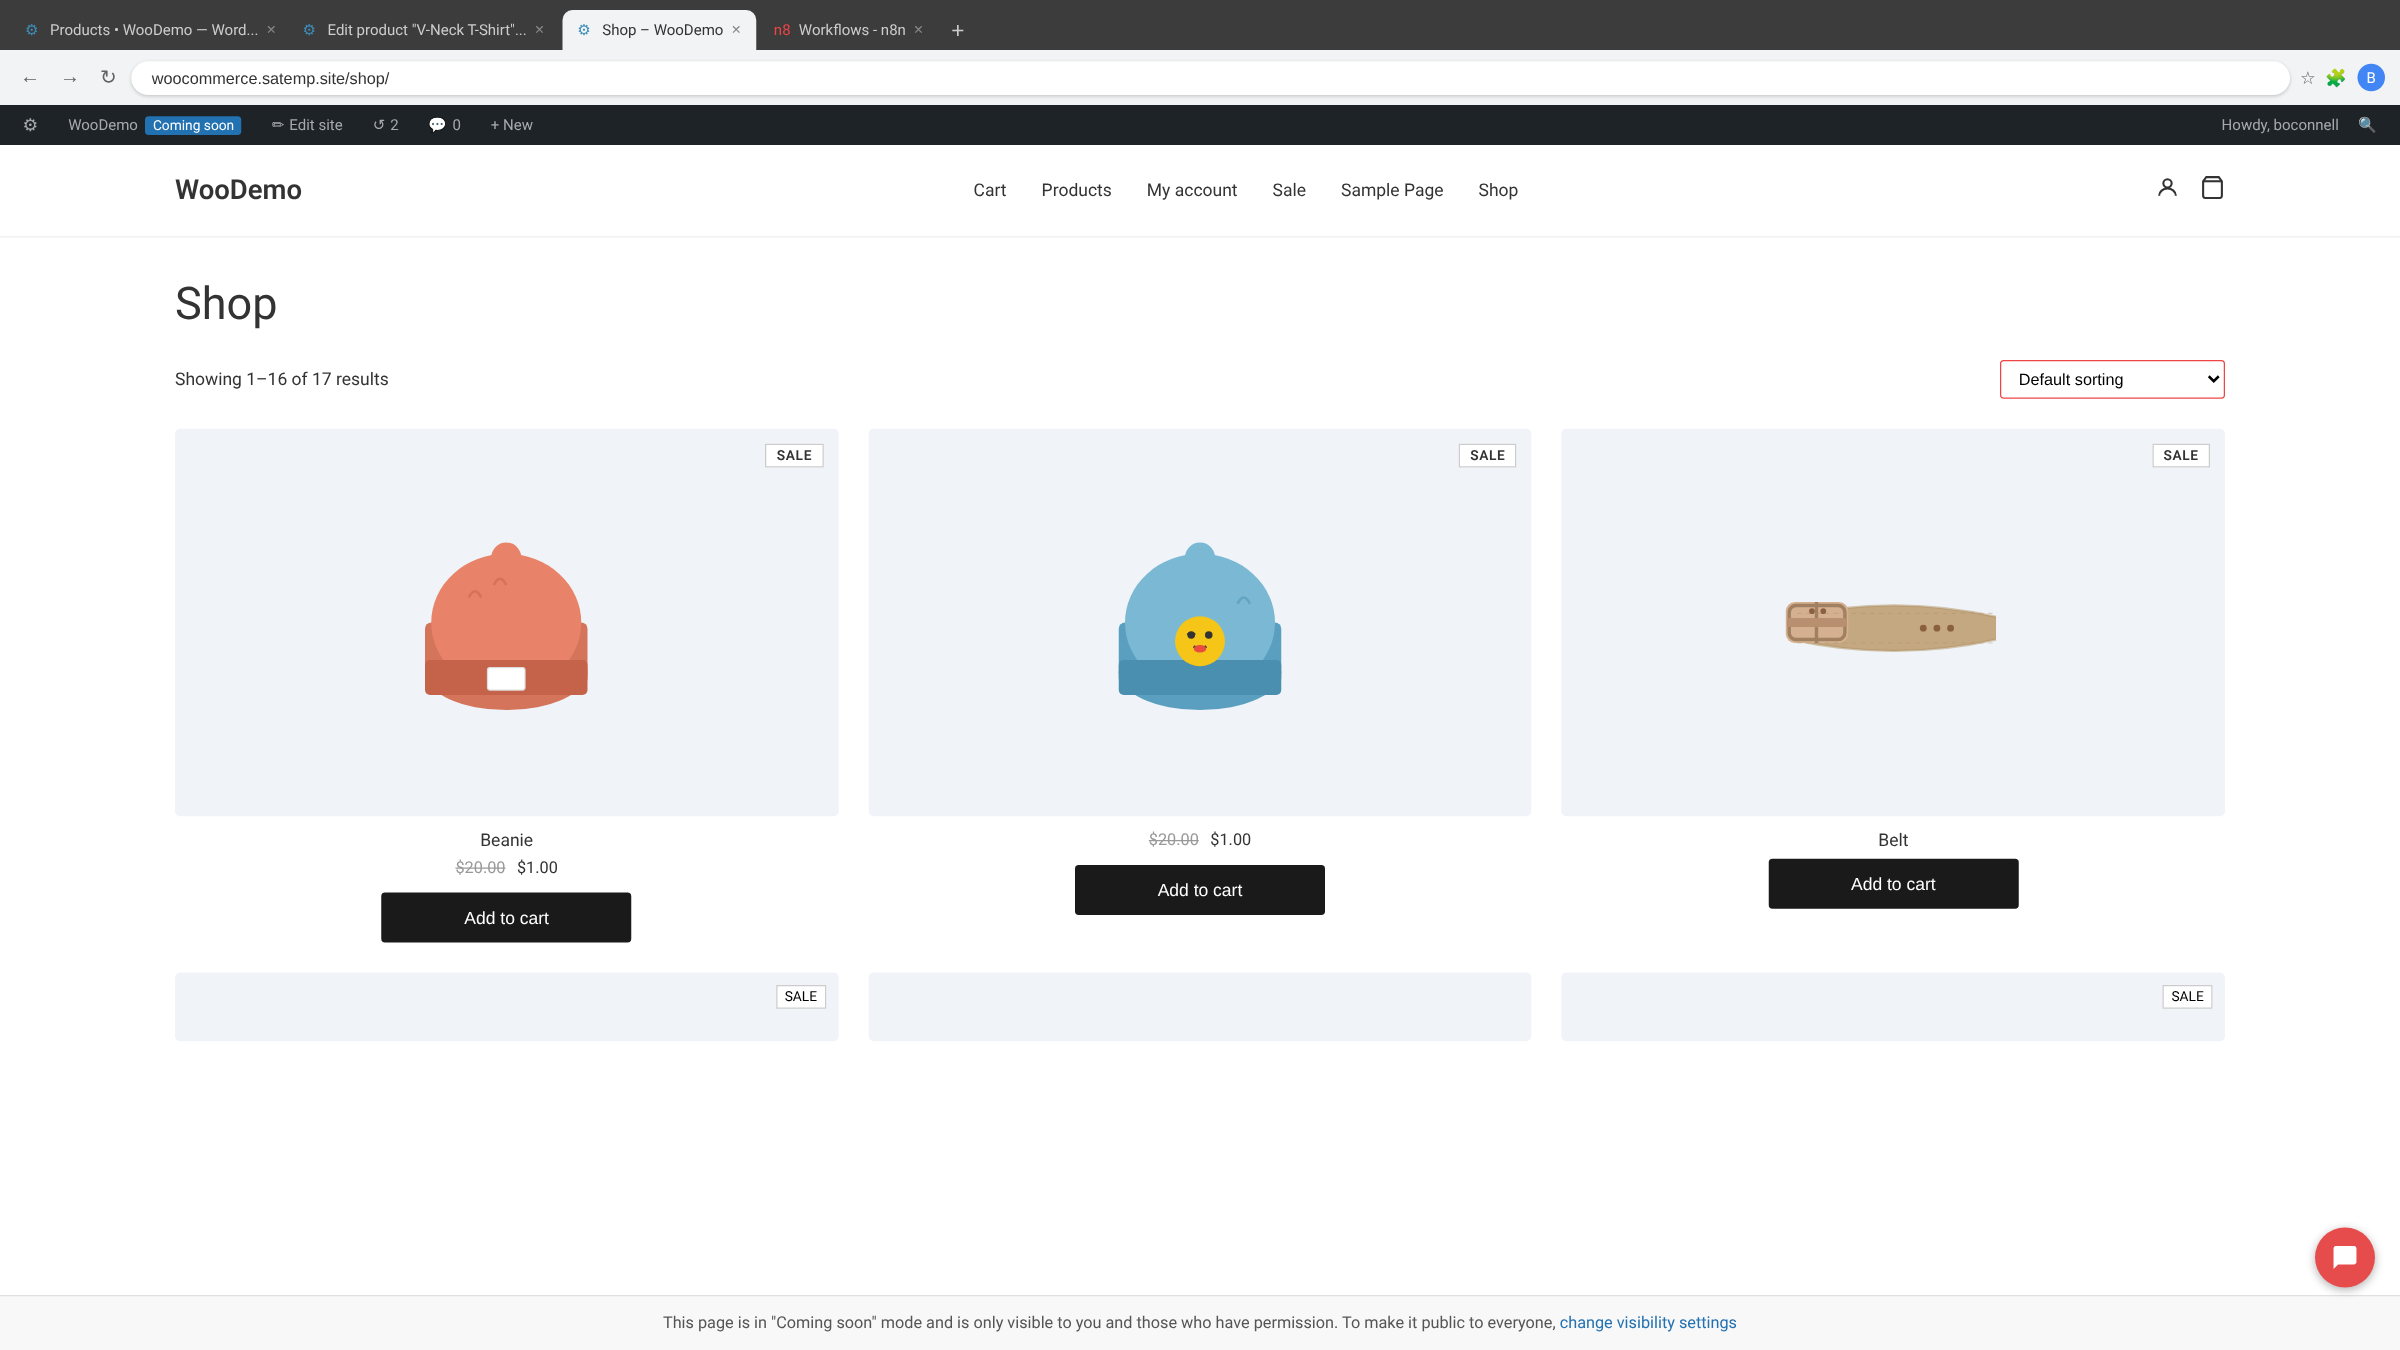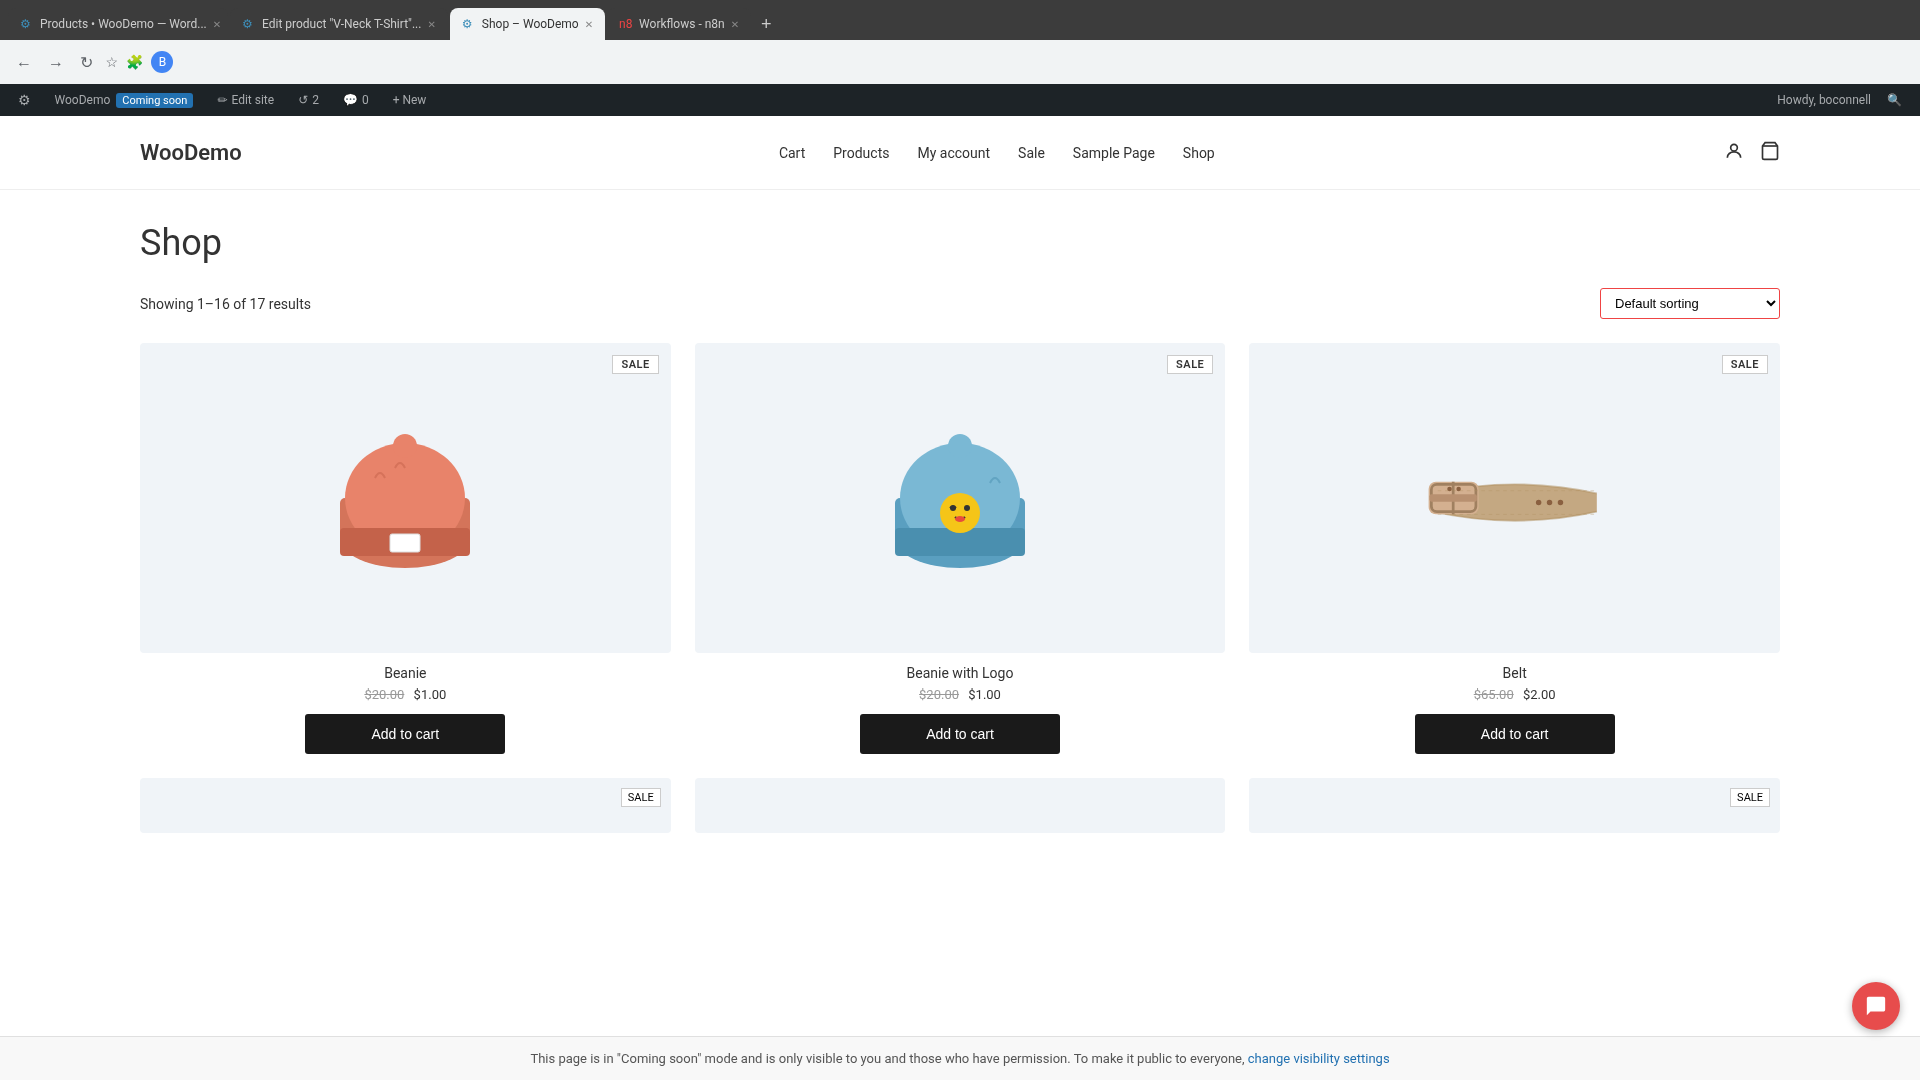--- a/index.html
+++ b/index.html
@@ -93,20 +93,21 @@
       <span>Workflows - n8n</span>
       <span class="tab-close">✕</span>
     </div>
     <button class="tab-new">+</button>
   </div>
 
   <div class="address-bar">
     <button class="nav-btn">←</button>
     <button class="nav-btn">→</button>
     <button class="nav-btn">↻</button>
+    <input class="address-input" type="text" value="woocommerce.satemp.site/shop/" style="">
     <div class="browser-actions">
       <span style="cursor:pointer;">☆</span>
       <span style="cursor:pointer;">🧩</span>
       <span style="cursor:pointer; background:#4285f4; color:white; border-radius:50%; width:22px; height:22px; display:flex; align-items:center; justify-content:center; font-size:12px;">B</span>
     </div>
   </div>
 </div>
 
 <div class="wp-admin-bar">
   <div class="wp-logo wp-bar-item">
@@ -232,21 +233,20 @@
           <circle cx="107" cy="110" r="3" fill="#333"></circle>
 
           <path d="M90 110 Q93 107 96 110" stroke="#333" stroke-width="2" fill="none"></path>
 
           <path d="M95 119 Q100 124 105 119" stroke="#333" stroke-width="2" fill="none"></path>
           <ellipse cx="100" cy="121" rx="5" ry="3" fill="#e74c3c"></ellipse>
 
           <path d="M130 85 Q135 75 140 85" stroke="#4a8faf" stroke-width="2" fill="none" opacity="0.5"></path>
         </svg>
       </div>
-      <div class="product-name">Beanie with Logo</div>
       <div class="product-price">
         <span class="price-original">$20.00</span>
         <span class="price-sale">$1.00</span>
       </div>
       <button class="add-to-cart-btn">Add to cart</button>
     </div>
 
     <div class="product-card">
       <div class="product-image-wrap">
         <span class="sale-badge">SALE</span>
@@ -271,24 +271,20 @@
           <rect x="16" y="76" width="52" height="8" rx="2" fill="#b89070"></rect>
 
           <circle cx="38" cy="70" r="2.5" fill="#8a6040"></circle>
           <circle cx="48" cy="70" r="2.5" fill="#8a6040"></circle>
 
           <path d="M25 72 L200 72" stroke="#b09060" stroke-width="1" stroke-dasharray="4,4" opacity="0.4"></path>
           <path d="M25 98 L200 98" stroke="#b09060" stroke-width="1" stroke-dasharray="4,4" opacity="0.4"></path>
         </svg>
       </div>
       <div class="product-name">Belt</div>
-      <div class="product-price">
-        <span class="price-original">$65.00</span>
-        <span class="price-sale">$2.00</span>
-      </div>
       <button class="add-to-cart-btn">Add to cart</button>
     </div>
 
   </div>
 
   <div style="display:grid; grid-template-columns: repeat(3, 1fr); gap:24px; margin-top:24px;">
     <div style="background:#f0f4f8; border-radius:4px; height:55px; position:relative;">
       <span style="position:absolute;top:10px;right:10px;background:white;border:1px solid #ccc;font-size:11px;padding:2px 6px;">SALE</span>
     </div>
     <div style="background:#f0f4f8; border-radius:4px; height:55px;"></div>

